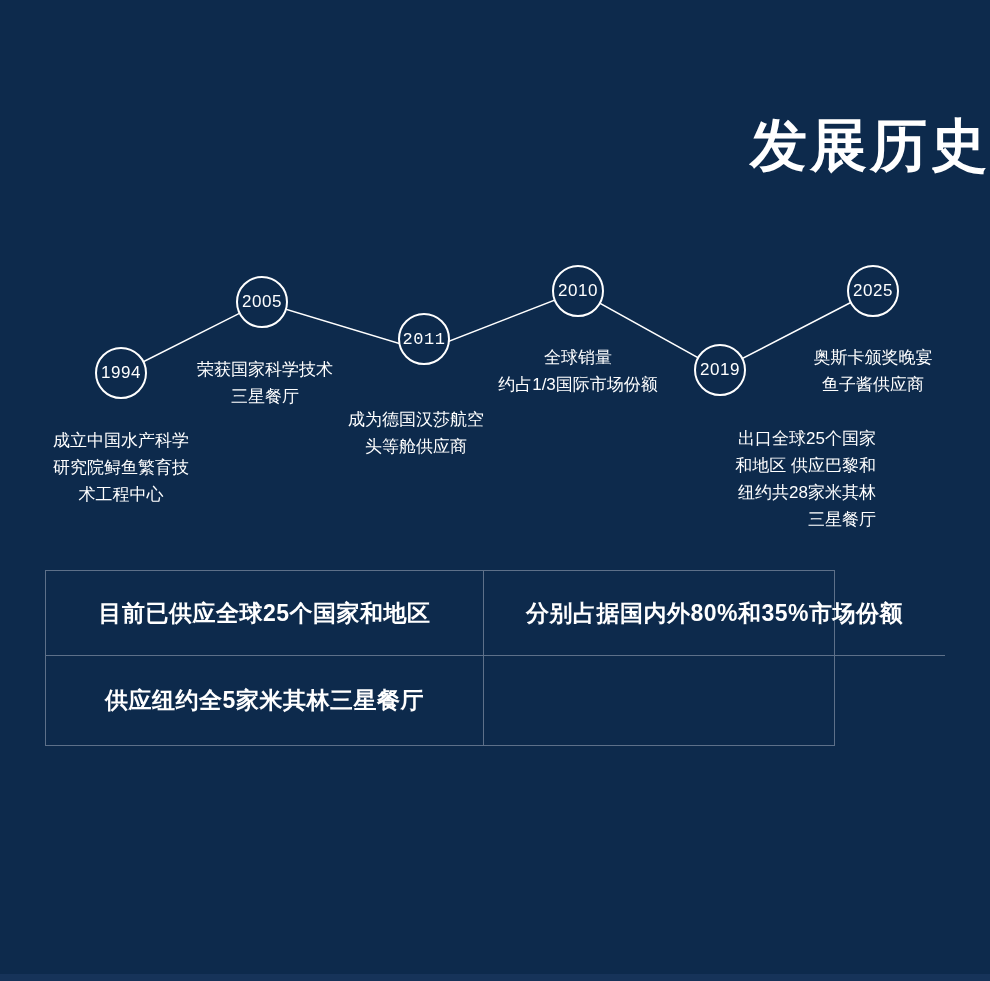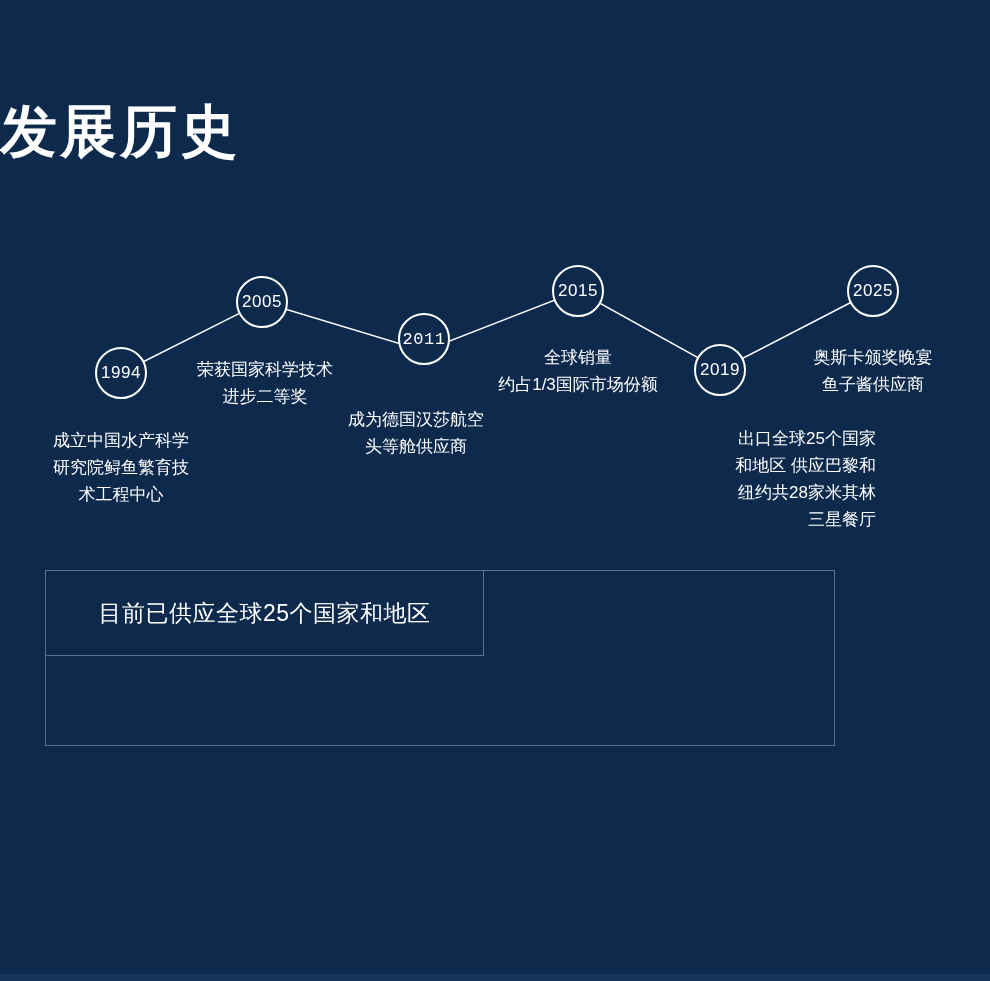--- a/index.html
+++ b/index.html
@@ -10,24 +10,24 @@
     width: 990px;
     height: 981px;
     position: relative;
     background: #0d2a4c;
     color: #ffffff;
     font-family: "Liberation Sans", "DejaVu Sans", sans-serif;
     overflow: hidden;
   }
   .page-title {
     position: absolute;
-    top: 94px;
+    top: 108px;
     left: 0;
     width: 100%;
-    text-align: left;
+    text-align: right;
     font-size: 57px;
     font-weight: bold;
     letter-spacing: 3px;
   }
   .timeline-svg {
     position: absolute;
     left: 0;
     top: 0;
   }
   .node-circle {
@@ -56,20 +56,21 @@
     position: absolute;
     left: 45px;
     top: 570px;
     width: 790px;
     height: 176px;
     box-sizing: border-box;
     border: 1px solid #5d7089;
     display: grid;
     grid-template-columns: 438px 461px;
     grid-template-rows: 85px 89px;
+    font-weight: bold;
   }
   .info-cell {
     box-sizing: border-box;
     border-right: 1px solid #5d7089;
     border-bottom: 1px solid #5d7089;
     display: flex;
     align-items: center;
     justify-content: center;
     font-size: 23px;
     letter-spacing: 0.5px;
@@ -98,45 +99,47 @@
   <span>1994</span>
 </div>
 <div class="node-label" style="left:1px; top:427px;">成立中国水产科学
 研究院鲟鱼繁育技
 术工程中心</div>
 
 <div class="node-circle" style="left:236px; top:276px;">
   <span>2005</span>
 </div>
 <div class="node-label" style="left:145px; top:356px;">荣获国家科学技术
-进步二等奖</div>
+三星餐厅</div>
 
 <div class="node-circle" style="left:398px; top:313px;font-family:Liberation Mono, monospace;">
   <span>2011</span>
 </div>
 <div class="node-label" style="left:296px; top:406px;">成为德国汉莎航空
 头等舱供应商</div>
 
 <div class="node-circle" style="left:552px; top:265px;">
-  <span>2015</span>
+  <span>2010</span>
 </div>
 <div class="node-label" style="left:458px; top:344px;text-align:center;">全球销量
 约占1/3国际市场份额</div>
 
 <div class="node-circle" style="left:694px; top:344px;">
   <span>2019</span>
 </div>
 <div class="node-label" style="left:636px; top:425px;text-align:right;">出口全球25个国家
 和地区 供应巴黎和
 纽约共28家米其林
 三星餐厅</div>
 
 <div class="node-circle" style="left:847px; top:265px;">
   <span>2025</span>
 </div>
 <div class="node-label" style="left:753px; top:344px;">奥斯卡颁奖晚宴
 鱼子酱供应商</div>
 
 <div class="info-table">
   <div class="info-cell">目前已供应全球25个国家和地区</div>
+  <div class="info-cell">分别占据国内外80%和35%市场份额</div>
+  <div class="info-cell">供应纽约全5家米其林三星餐厅</div>
 </div>
 
 <div class="bottom-strip"></div>
 
 </body></html>

